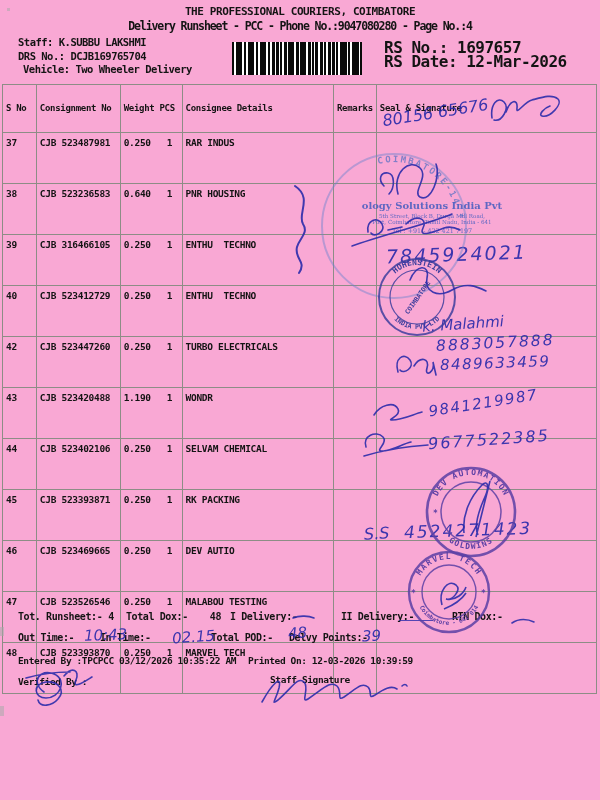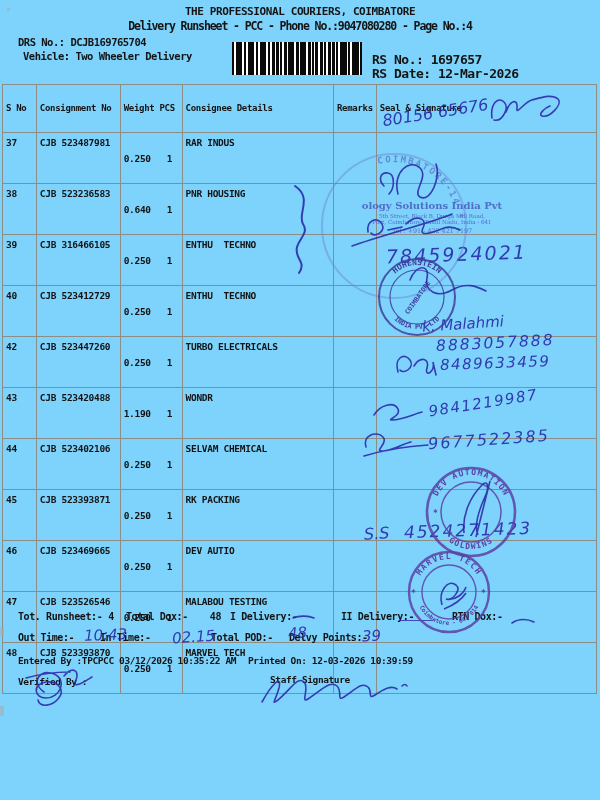--- a/index.html
+++ b/index.html
@@ -1,40 +1,40 @@
 <!DOCTYPE html>
 <html><head>
 <meta charset="utf-8">
 <style>
   html,body{margin:0;padding:0;background:#e8e8e8;}
-  .page{position:relative;width:600px;height:800px;background:#7dd3fc;overflow:hidden;
+  .page{position:relative;width:600px;height:800px;background:#f9a8d4;overflow:hidden;
         font-family:"DejaVu Sans Mono",monospace;color:#141414;}
   
   .title{position:absolute;top:5px;left:0;width:100%;text-align:center;
          font-size:11px;font-weight:bold;letter-spacing:-0.4px;}
   .subtitle{position:absolute;top:19px;left:0;width:100%;text-align:center;
          font-size:11.5px;font-weight:bold;letter-spacing:-1.1px;}
   .info-left{position:absolute;left:18px;top:36px;font-size:10.5px;font-weight:bold;line-height:13.5px;letter-spacing:-0.5px;}
   .info-left .vline{padding-left:5px;text-align:right;}
-  .rs-info{position:absolute;left:372px;top:41px;font-size:13px;font-weight:bold;line-height:13.5px;letter-spacing:-0.5px;margin-top:12px;}
+  .rs-info{position:absolute;left:384px;top:41px;font-size:16px;font-weight:bold;line-height:13.5px;letter-spacing:-0.5px;}
   .barcode{position:absolute;left:232px;top:42px;width:130px;height:33px;background-color:#fff;
     background-image:
       repeating-linear-gradient(90deg,#0a0a0a 0 2px,rgba(0,0,0,0) 2px 4px),
       repeating-linear-gradient(90deg,#0a0a0a 0 1px,rgba(0,0,0,0) 1px 6px),
       repeating-linear-gradient(90deg,rgba(0,0,0,0) 0 5px,#0a0a0a 5px 8px,rgba(0,0,0,0) 8px 13px);}
   
   table.runsheet{position:absolute;left:2px;top:84px;width:595px;border-collapse:collapse;
      font-size:9.5px;font-weight:bold;letter-spacing:-0.3px;}
   table.runsheet th,table.runsheet td{border:1px solid #8d8d86;vertical-align:top;white-space:pre;}
   table.runsheet th{padding:18px 3px;text-align:left;font-size:9px;height:11px;}
   table.runsheet td{height:42px;padding:4px 3px;}
   th.seal-h{text-align:center;}
   td.sno-c{padding-left:7px;}
   td.cons-c{padding-left:7px;}
-  td.wt-c .wt{display:inline-block;width:34px;margin-top:16px;}
+  td.wt-c .wt{display:inline-block;width:34px;}
   td.wt-c .pc{display:inline-block;margin-left:9px;}
   td.det-c{padding-left:6px;}
   
   .fx{position:absolute;font-size:10px;font-weight:bold;letter-spacing:-0.4px;white-space:nowrap;}
   .f3{font-size:9.5px;}
   .gap18{display:inline-block;margin-left:22px;}
   .gap6{display:inline-block;margin-left:6px;}
   .uline{position:absolute;left:399px;top:620px;width:34px;border-bottom:1.4px solid #2c2cab;opacity:.8;}
   
   .hw{position:absolute;font-family:"DejaVu Sans",sans-serif;font-style:italic;color:#2c2cab;
@@ -49,20 +49,21 @@
 </style>
 </head>
 <body>
 
 <div class="page">
 
   <div class="title">THE PROFESSIONAL COURIERS, COIMBATORE</div>
   <div class="subtitle">Delivery Runsheet - PCC - Phone No.:9047080280 - Page No.:4</div>
 
   <div class="info-left">
+    <div><span>Staff:</span> <span>K.SUBBU LAKSHMI</span></div>
     <div><span>DRS No.:</span> <span>DCJB169765704</span></div>
     <div class="vline"><span>Vehicle:</span> <span>Two Wheeler Delivery</span></div>
   </div>
 
   <div class="barcode"></div>
 
   <div class="rs-info">
     <div><span>RS No.:</span> <span>1697657</span></div>
     <div><span>RS Date:</span> <span>12-Mar-2026</span></div>
   </div>

